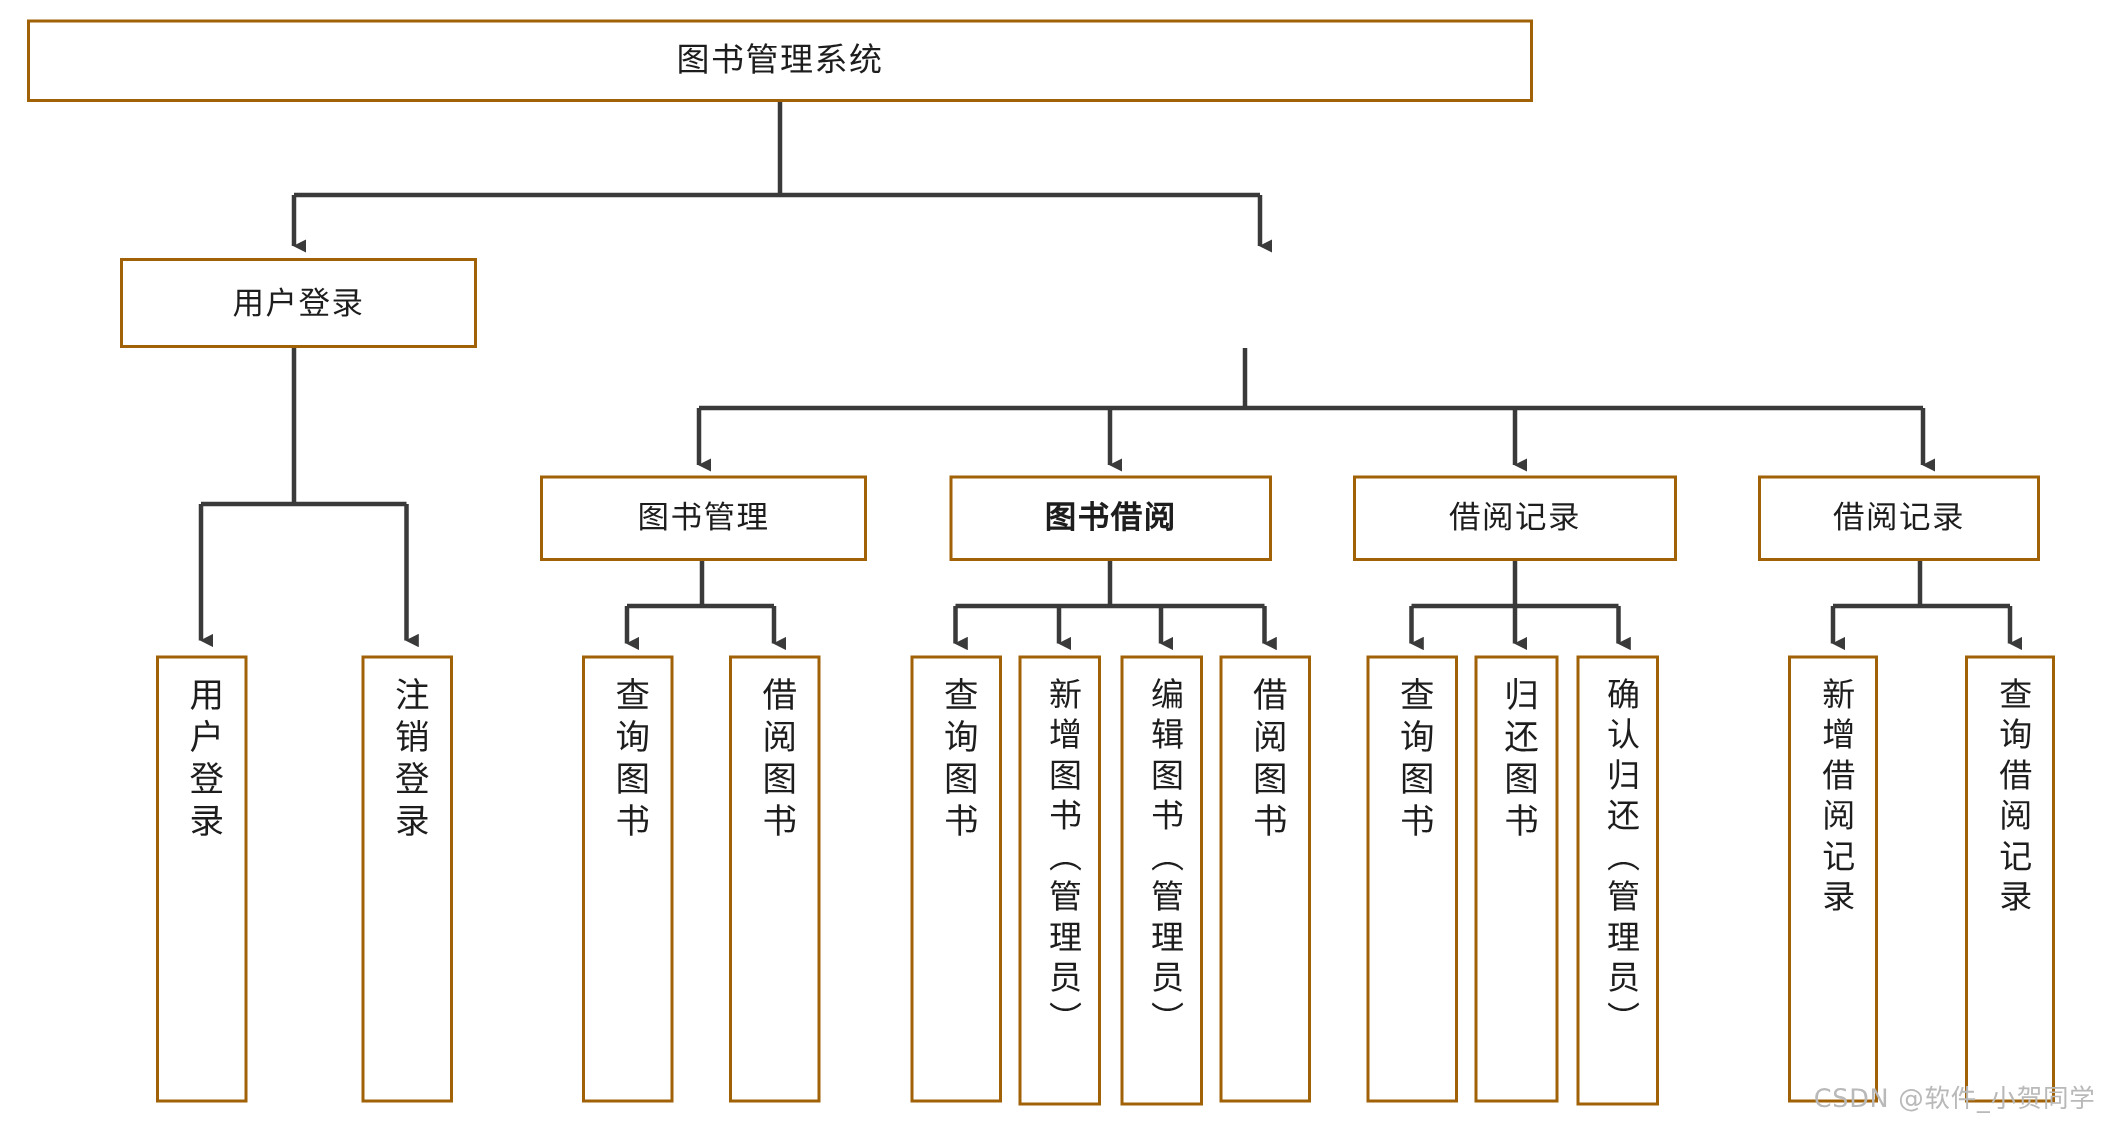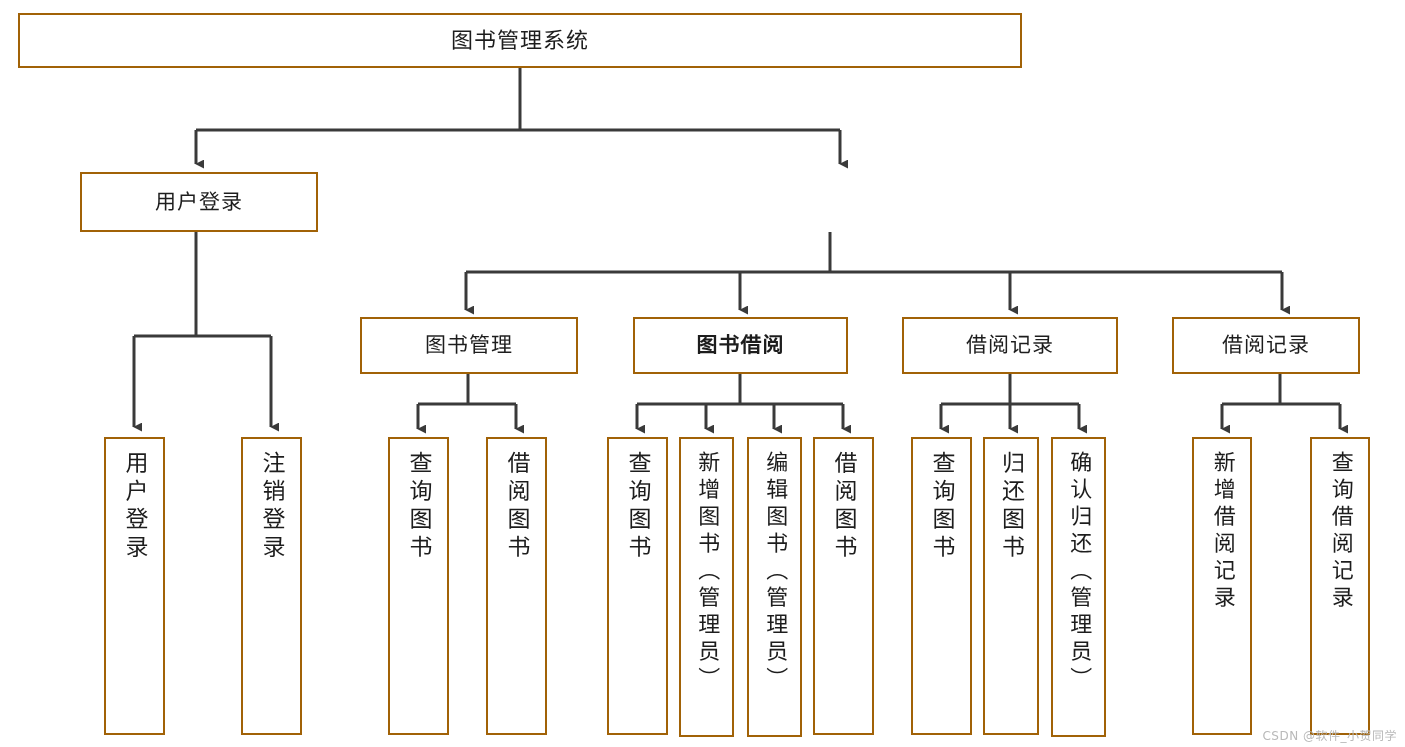--- a/index.html
+++ b/index.html
@@ -55,21 +55,21 @@
     white-space:nowrap;
     display:block;
   }
   .node.vert.tall{
     font-size:22px;
   }
   
   #watermark{
     position:absolute;
     right:8px;bottom:4px;
-    font-size:12px;
+    font-size:17px;
     color:#b9b9b9;
     letter-spacing:0.5px;
     white-space:nowrap;
     user-select:none;
   }
 </style>
 </head>
 <body>
 
 <div id="diagram-root">

